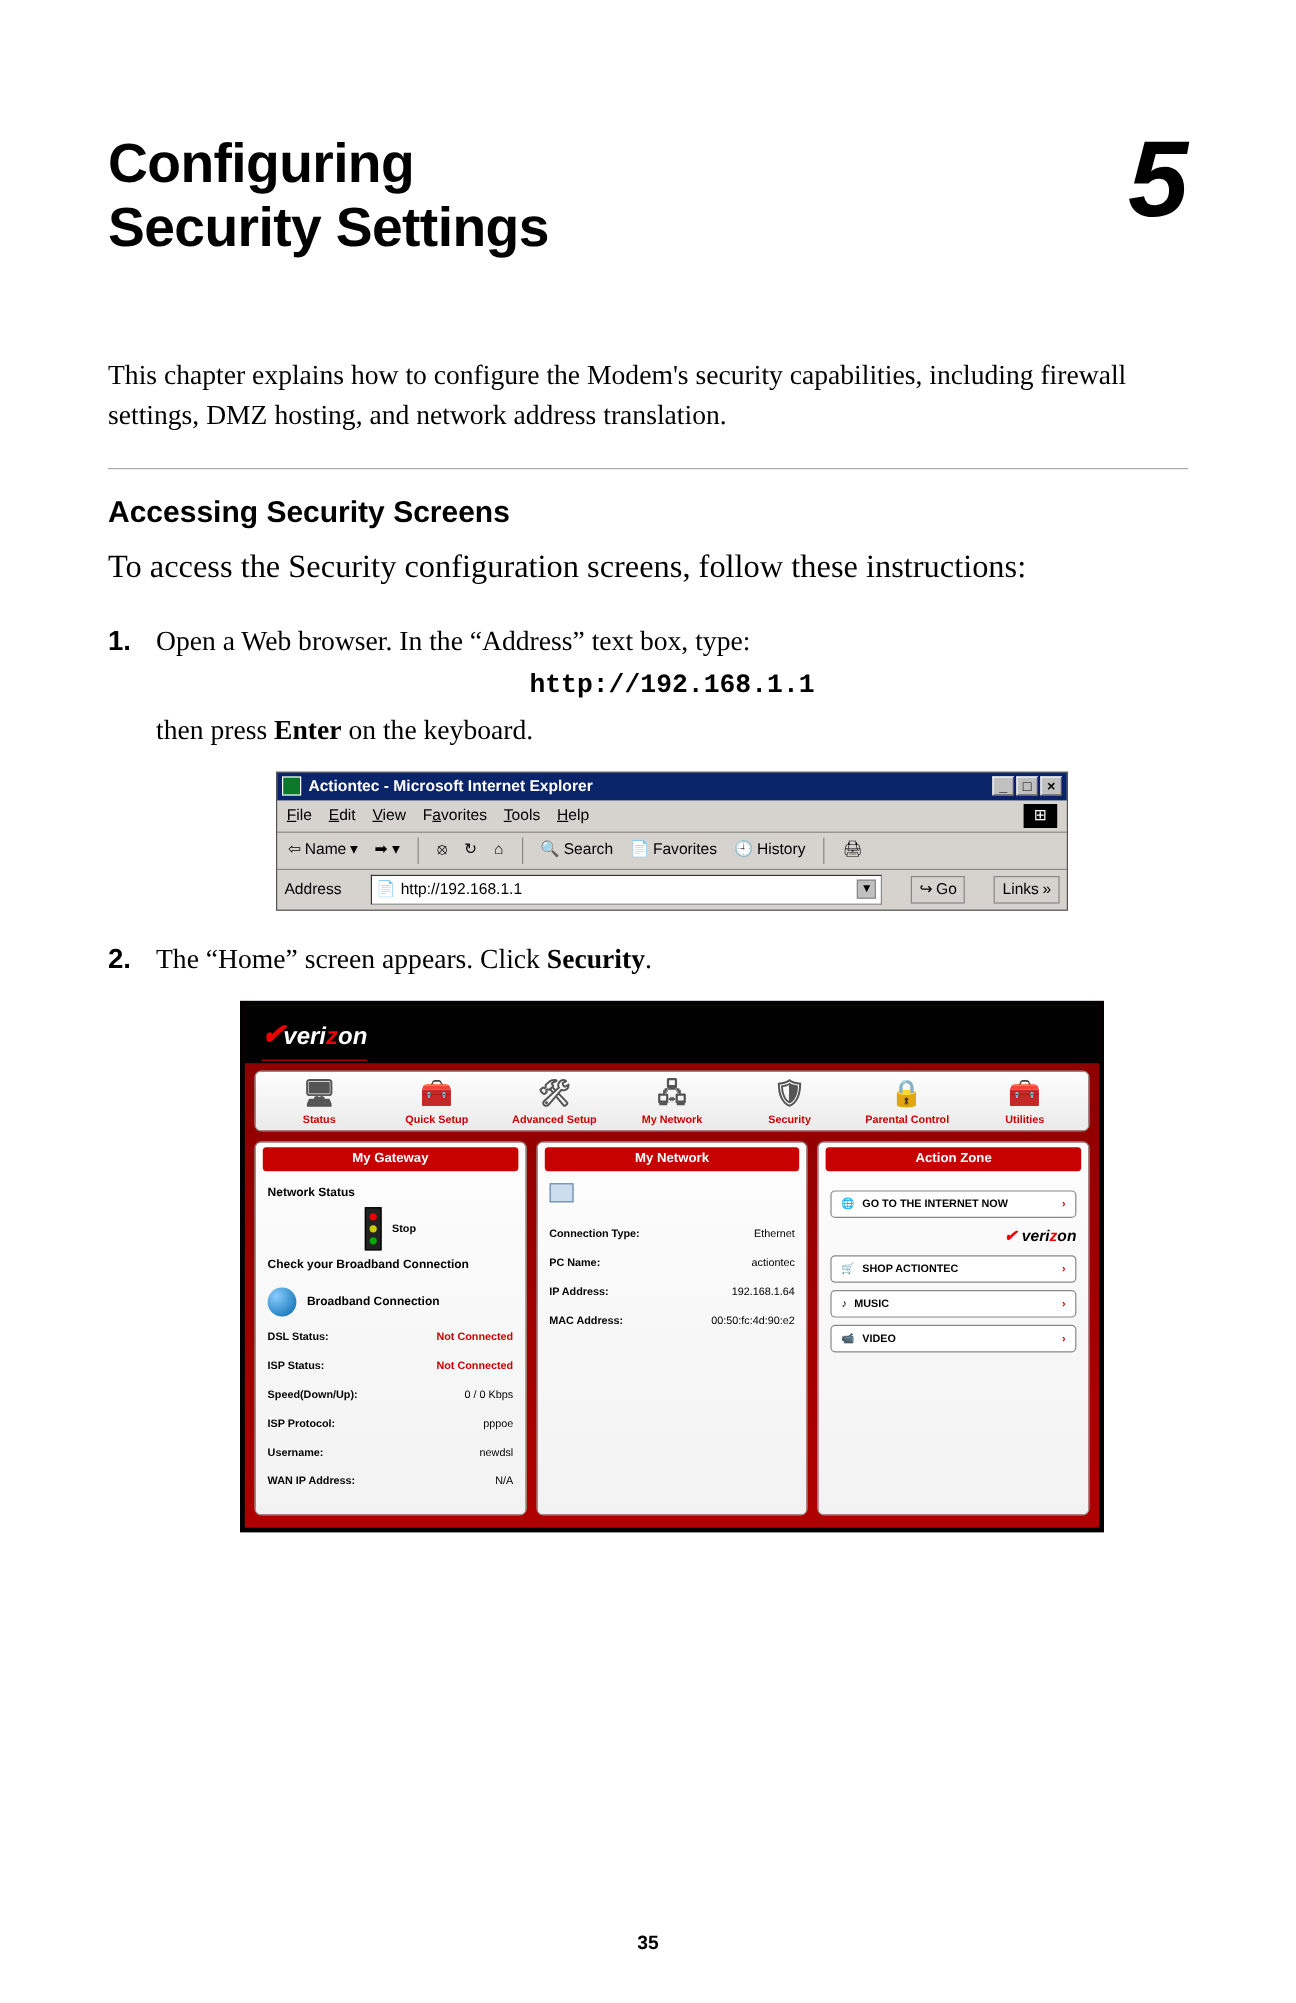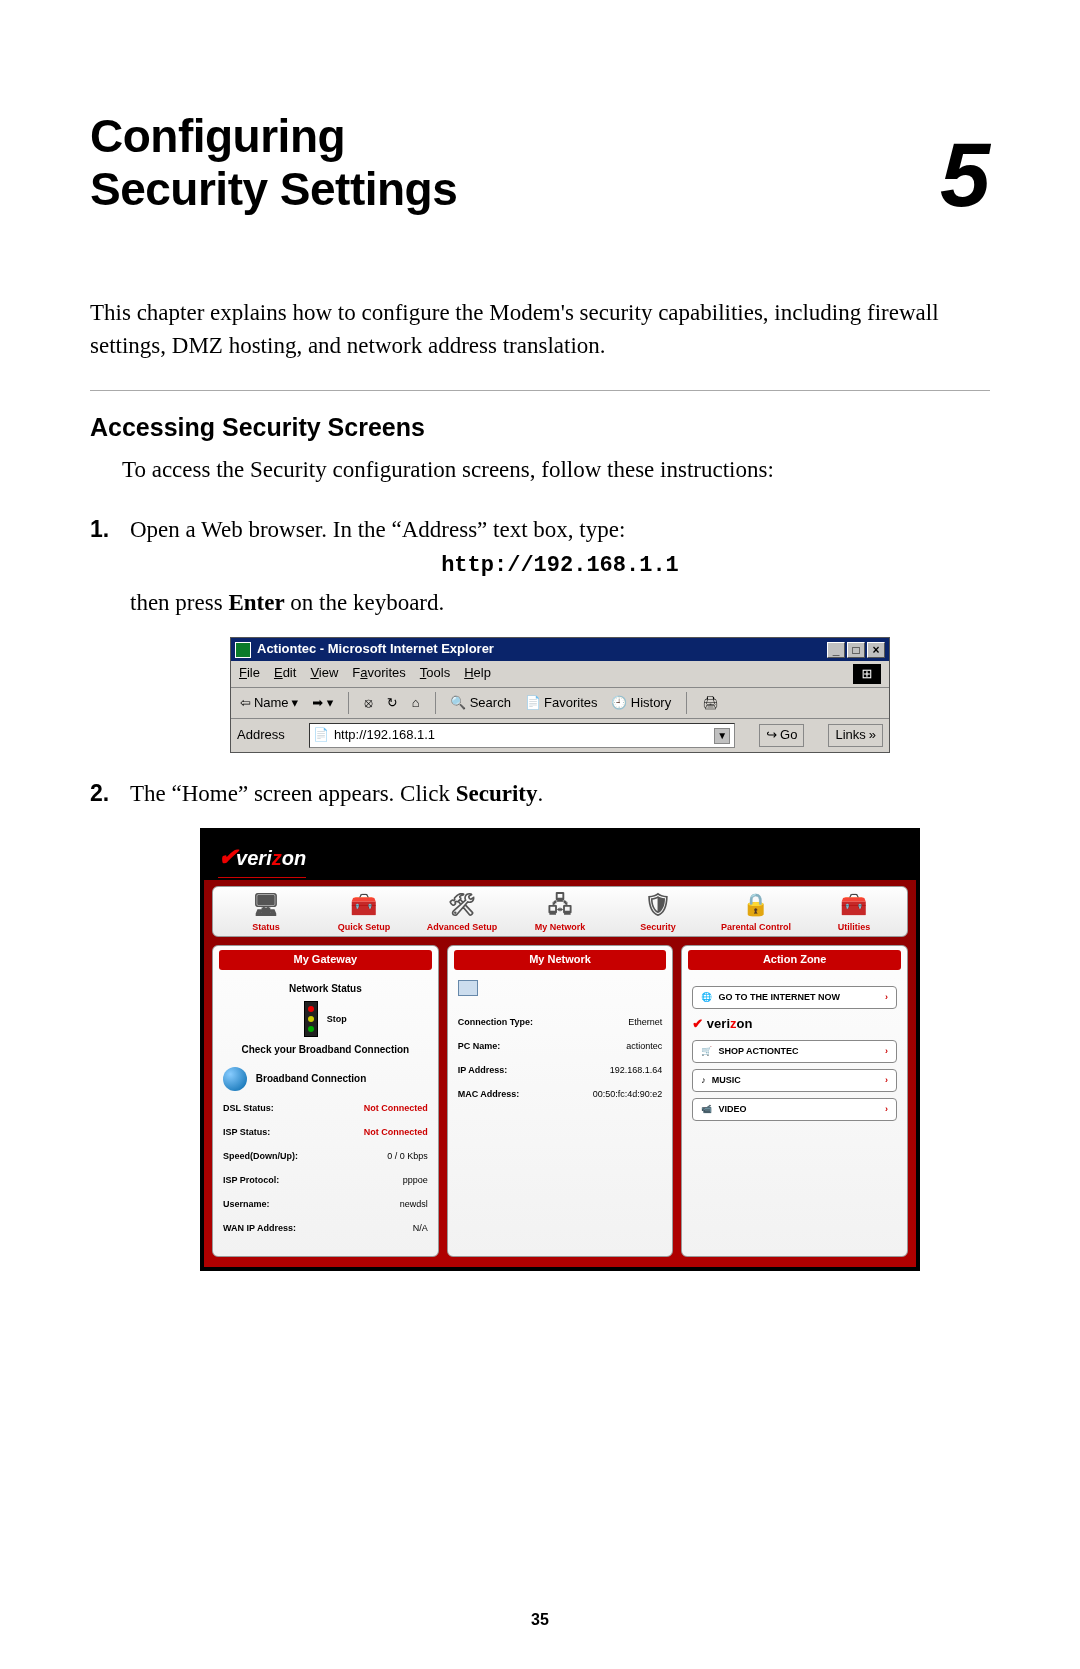--- a/index.html
+++ b/index.html
@@ -10,21 +10,21 @@
     font-family: Georgia, "Times New Roman", serif;
     color: #000;
     position: relative;
   }
   .page {
     padding: 110px 90px 60px 90px;
   }
   .chapter-header {
     display: flex;
     justify-content: space-between;
-    align-items: flex-end;
+    align-items: flex-start;
     margin-bottom: 80px;
   }
   .chapter-title {
     font-family: "Arial Black", Arial, sans-serif;
     font-weight: 900;
     font-size: 46px;
     line-height: 1.15;
     letter-spacing: -0.5px;
   }
   .chapter-number {
@@ -44,24 +44,23 @@
     border-top: 1.5px solid #aaa;
     margin: 0 0 22px 0;
   }
   .section-heading {
     font-family: Arial, sans-serif;
     font-weight: 700;
     font-size: 25px;
     margin-bottom: 12px;
   }
   .section-intro {
-    font-size: 23px;
+    font-size: 27px;
     line-height: 1.4;
     margin-bottom: 26px;
-    margin-left: 32px;
   }
   ol.steps {
     list-style: none;
     counter-reset: step;
     font-size: 23px;
   }
   ol.steps > li {
     counter-increment: step;
     position: relative;
     padding-left: 40px;
@@ -246,21 +245,21 @@
     font-size:11px;
     padding:2px 0;
     margin:4px 6px 6px 6px;
     border-radius:3px;
   }
   .panel-body {
     padding: 4px 10px 10px 10px;
     color:#000;
   }
   .panel-body .subhead {
-    text-align:center; font-weight:700; font-size:10px; margin:2px 0 4px 0;
+    text-align:left; font-weight:700; font-size:10px; margin:2px 0 4px 0;
   }
   .panel-body .row {
     display:flex; justify-content:space-between; font-size:9px;
     margin:11px 0;
   }
   .panel-body .row .lab { font-weight:700; }
   .red { color:#c00; font-weight:700; }
   .btn {
     background:#fff;
     border:1px solid #888;
@@ -268,22 +267,22 @@
     padding:4px 8px;
     display:flex; align-items:center; gap:6px;
     font-weight:700; font-size:9px;
     margin:6px 0;
   }
   .btn .chev { margin-left:auto; color:#c00; font-weight:900; }
   .linklist { margin:8px 0; font-size:9px; }
   .linklist div::before { content:"◆ "; font-size:8px; }
   .linklist div { text-decoration:underline; margin:2px 0; }
   .vz-mini {
-    text-align:left; margin:6px 0 4px 0;
-    font-weight:700; font-size:13px;
+    text-align:right; margin:6px 0 4px 0;
+    font-weight:700; font-style:italic; font-size:13px;
   }
   .vz-mini .check{color:#e00;}
   .vz-mini .zred{color:#e00;}
   .traffic {
     width:14px; height:36px; background:#222; border:1px solid #000;
     display:inline-flex; flex-direction:column; justify-content:space-around;
     align-items:center; padding:2px 0; margin-right:6px; vertical-align:middle;
   }
   .traffic span{width:6px;height:6px;border-radius:50%;}
   .globeicon{width:24px;height:24px;border-radius:50%;background:radial-gradient(circle at 30% 30%,#8cf,#06a);display:inline-block;vertical-align:middle;margin-right:6px;}

